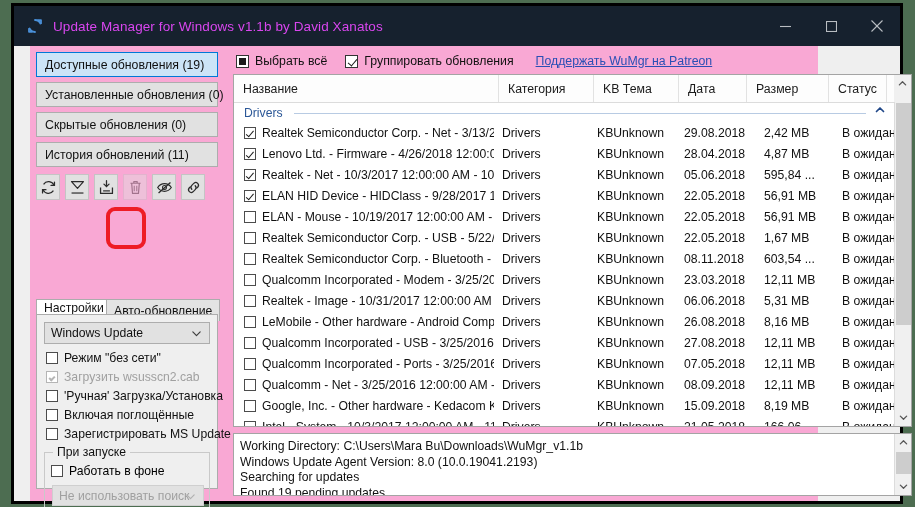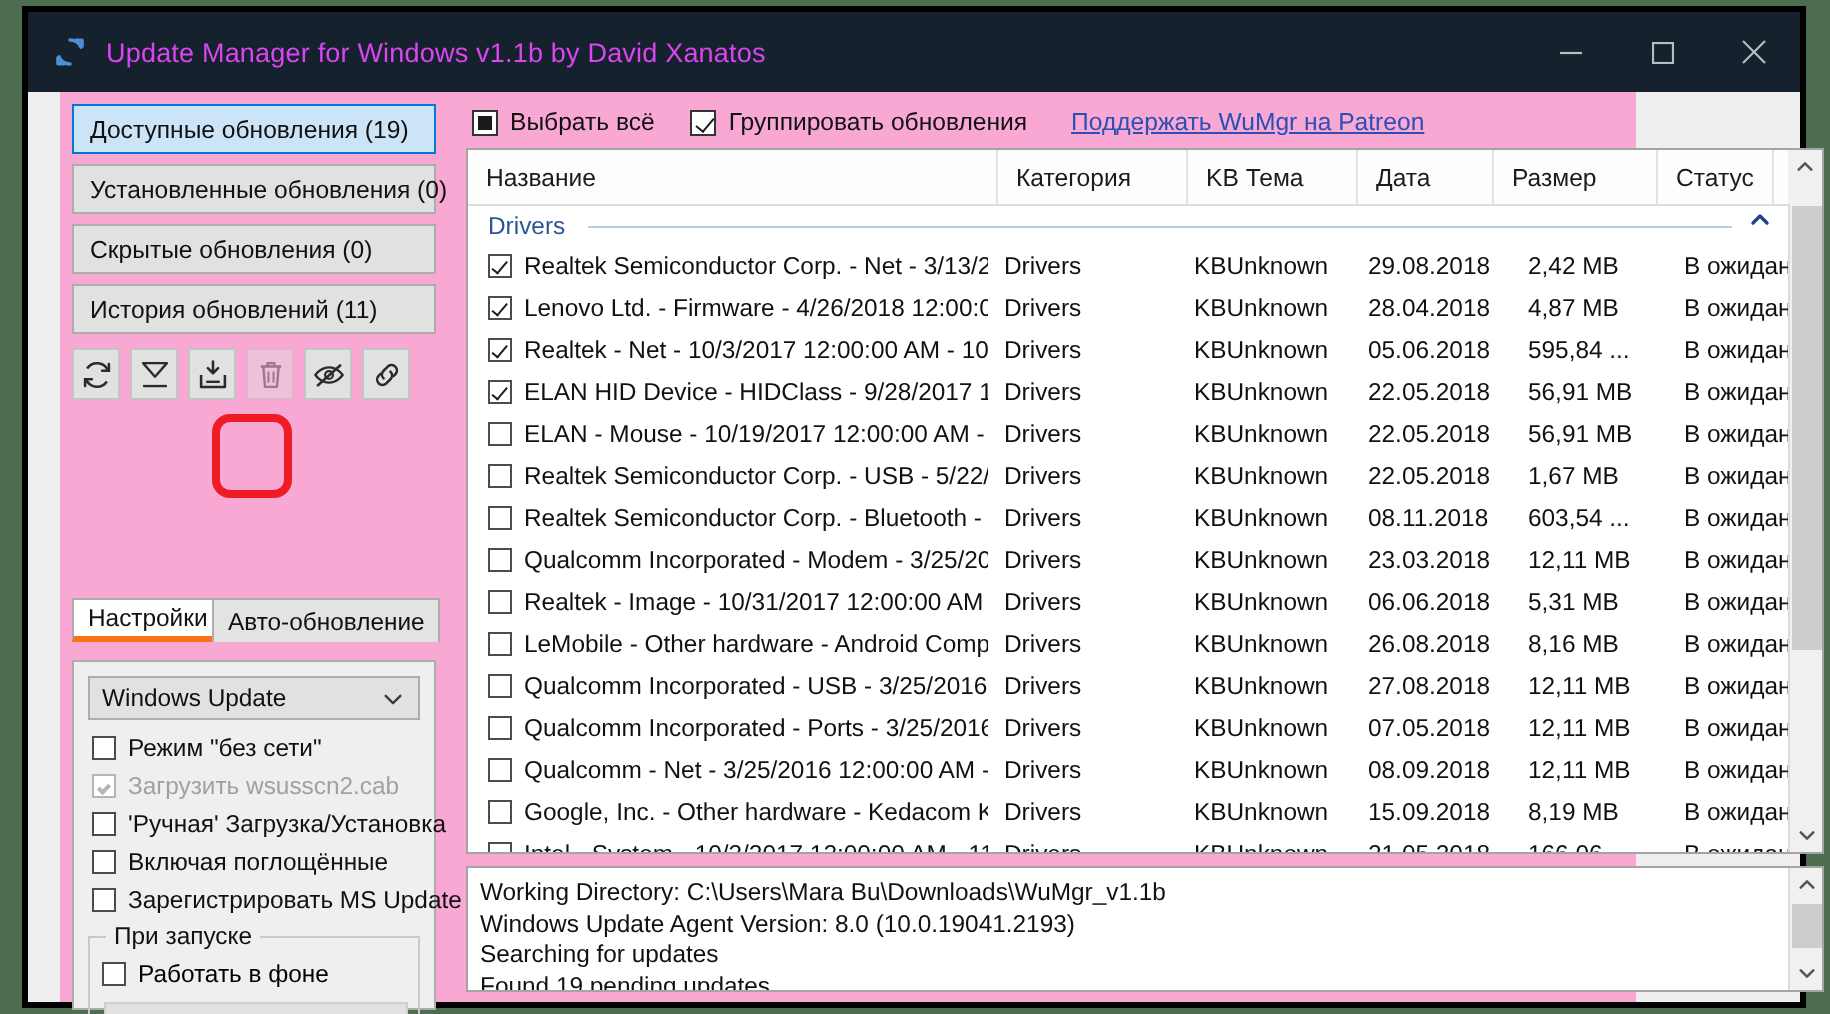--- a/index.html
+++ b/index.html
@@ -58,26 +58,26 @@
   }
 
   
   #tabrow{position:absolute;left:6px;top:253px;width:182px;height:22px;}
   .tab{
     position:absolute;top:0;height:22px;box-sizing:border-box;
     font-size:12.2px;color:#111;display:flex;align-items:center;
     padding:0 7px;border:1px solid #acacac;background:#e3e3e3;border-bottom:none;
     white-space:nowrap;
   }
-  .tab.sel{background:#fff;border-bottom:3px solid #f97316;}
+  .tab.sel{background:#fff;border-bottom:6px solid #f97316;}
   #tab0{left:0;}
   #tab1{left:70px;}
 
   #settingsbox{
-    position:absolute;left:6px;top:284px;width:182px;height:175px;
+    position:absolute;left:6px;top:268px;width:182px;height:175px;
     background:#efefef;border:1px solid #acacac;box-sizing:border-box;text-align:center;
   }
   #combo-source{
     position:absolute;left:7px;top:7px;width:166px;height:22px;
     background:#e1e1e1;border:1px solid #adadad;box-sizing:border-box;
     display:flex;align-items:center;padding-left:6px;font-size:12.2px;color:#111;
   }
   #combo-source .caret{position:absolute;right:7px;top:5px;}
   .chk{
     position:absolute;left:9px;display:flex;align-items:center;

